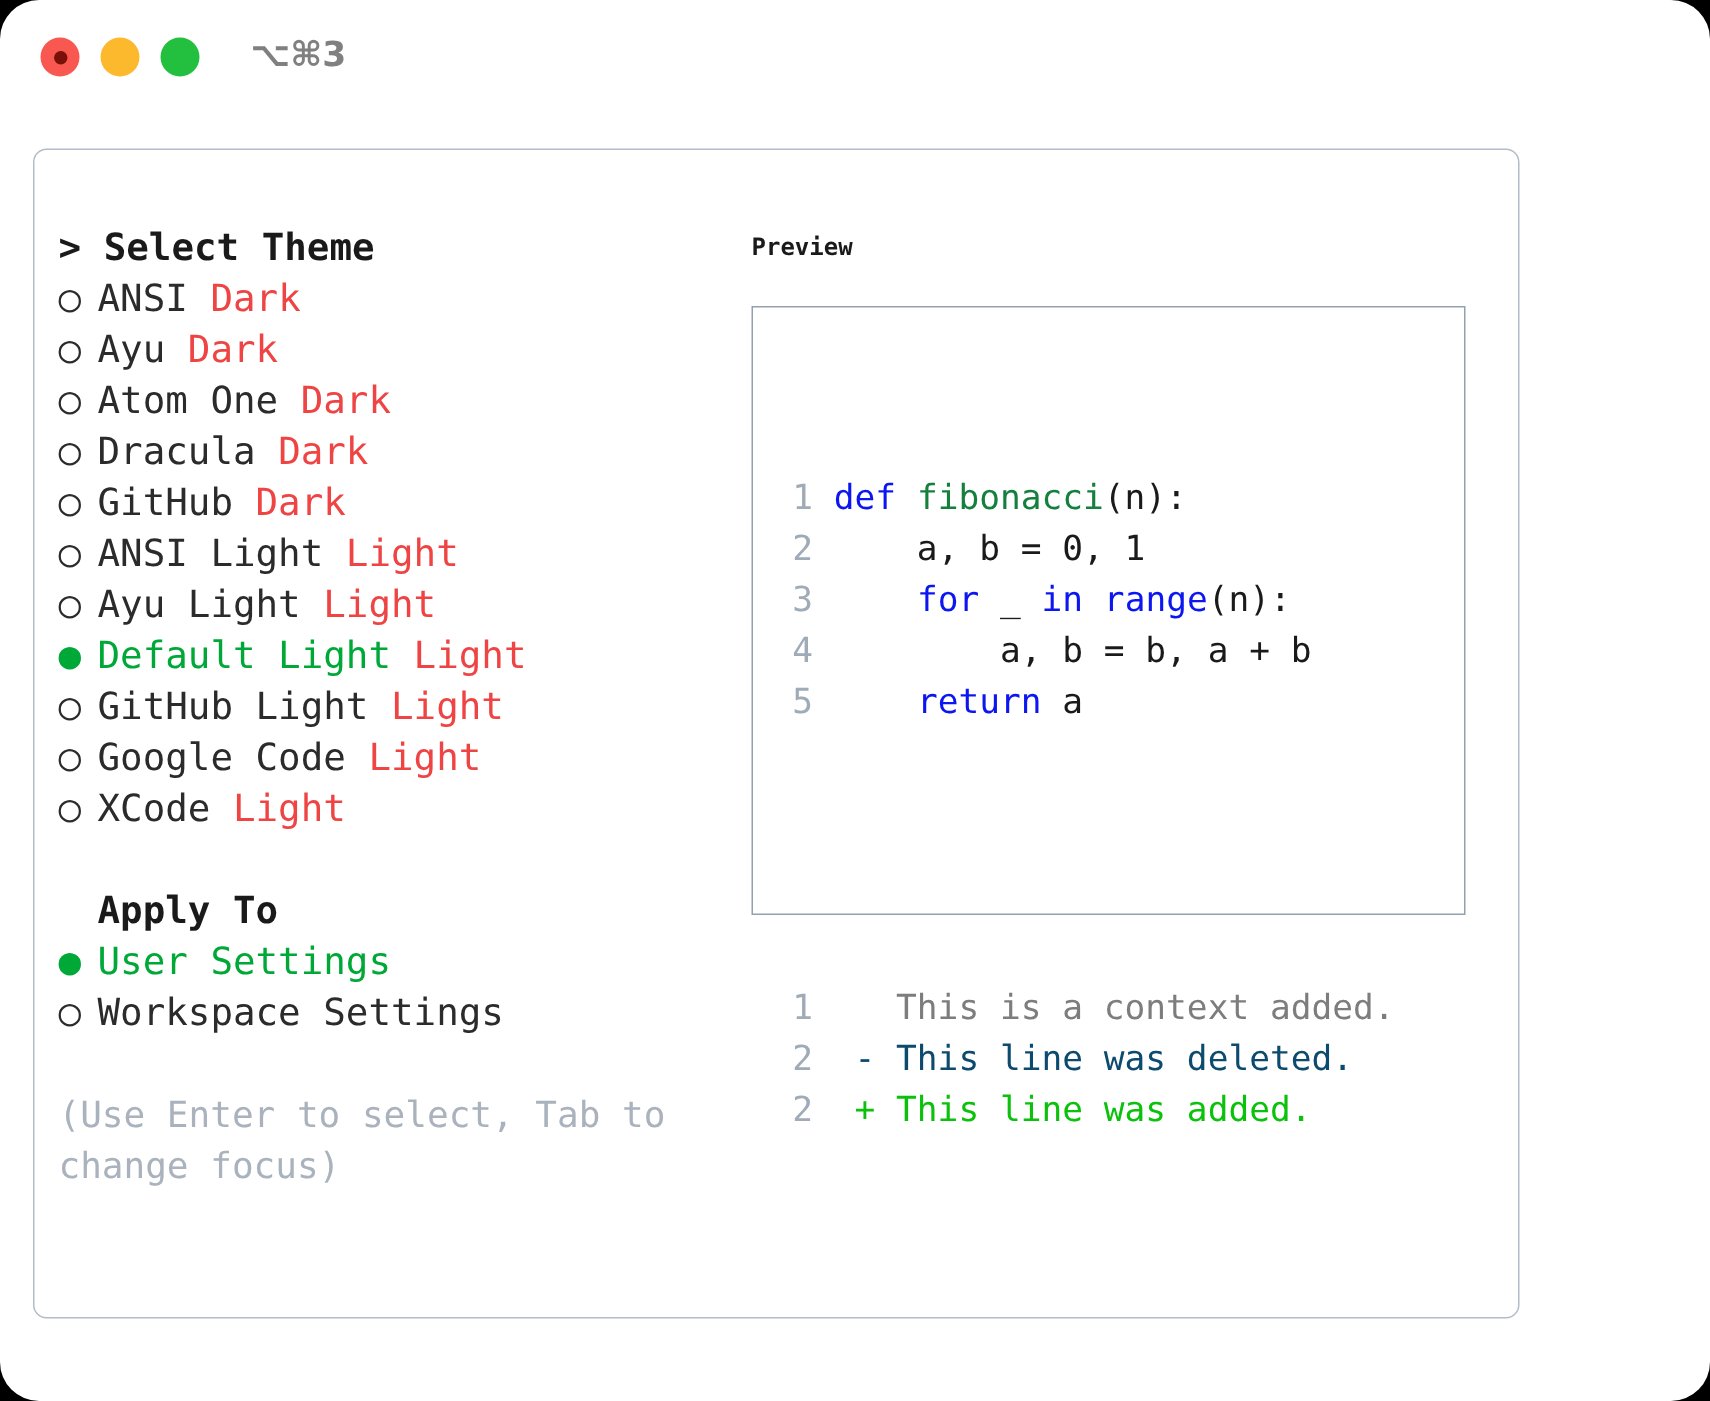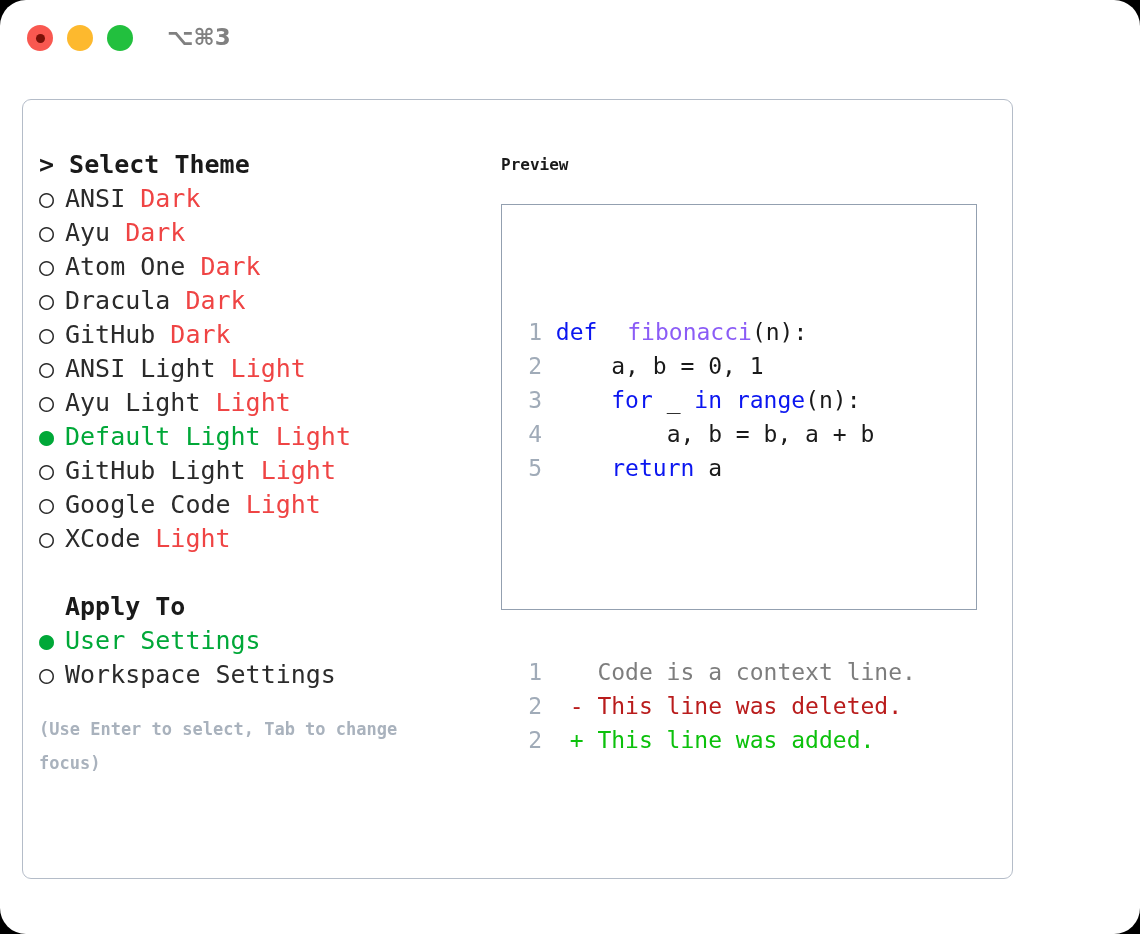--- a/index.html
+++ b/index.html
@@ -113,27 +113,26 @@
   .section-title {
     font-weight: bold;
     color: #1a1a1a;
   }
   .name { color: #2b2b2b; }
   .cat  { color: #ef4444; }
   .row.selected .marker,
   .row.selected .name { color: #00a838; }
   .spacer { height: 34px; }
   .hint {
-    margin-top: 20px;
-    font-size: 17px;
+    margin-top: 34px;
+    font-size: 24px;
     line-height: 34px;
     color: #a9b2bd;
     width: 420px;
     white-space: normal;
-    font-weight: bold;
   }
 
   
   .right-col {
     position: absolute;
     left: 478px;
     top: 48px;
     width: 500px;
   }
   .preview-title {
@@ -161,24 +160,24 @@
     white-space: pre;
   }
   .cline { white-space: pre; }
   .ln {
     display: inline-block;
     width: 26px;
     text-align: right;
     color: #a0abb8;
   }
   .kw   { color: #0b16f0; }
-  .fn   { color: #8b5cf6; margin-left: 16px; }
+  .fn   { color: #15803d; }
   .pl   { color: #1a1a1a; }
   .ctx  { color: #7d7d7d; }
-  .del  { color: #b91c1c; }
+  .del  { color: #0c4a6e; }
   .add  { color: #0cc10c; }
   .gap  { height: 34px; }
 </style>
 </head>
 <body>
 
 <div class="window">
 
   <div class="titlebar">
     <div class="traffic">
@@ -222,20 +221,20 @@
         <div class="hint">(Use Enter to select, Tab to change focus)</div>
       </div>
 
       <div class="right-col">
         <div class="preview-title">Preview</div>
 
         <div class="preview-box">
           <div class="code">
             <div id="code-lines"><div class="cline"><span class="ln">1</span> <span class="kw">def </span><span class="fn">fibonacci</span><span class="pl">(n):</span></div><div class="cline"><span class="ln">2</span> <span class="pl">    a, b = 0, 1</span></div><div class="cline"><span class="ln">3</span> <span class="pl">    </span><span class="kw">for</span><span class="pl"> _ </span><span class="kw">in</span><span class="pl"> </span><span class="kw">range</span><span class="pl">(n):</span></div><div class="cline"><span class="ln">4</span> <span class="pl">        a, b = b, a + b</span></div><div class="cline"><span class="ln">5</span> <span class="pl">    </span><span class="kw">return</span><span class="pl"> a</span></div></div>
             <div class="gap"></div>
-            <div id="diff-lines"><div class="cline"><span class="ln">1</span><span class="ctx">    Code is a context line.</span></div><div class="cline"><span class="ln">2</span><span class="del">  - This line was deleted.</span></div><div class="cline"><span class="ln">2</span><span class="add">  + This line was added.</span></div></div>
+            <div id="diff-lines"><div class="cline"><span class="ln">1</span><span class="ctx">    This is a context added.</span></div><div class="cline"><span class="ln">2</span><span class="del">  - This line was deleted.</span></div><div class="cline"><span class="ln">2</span><span class="add">  + This line was added.</span></div></div>
           </div>
         </div>
       </div>
 
     </div>
   </div>
 </div>
 
 </body></html>

